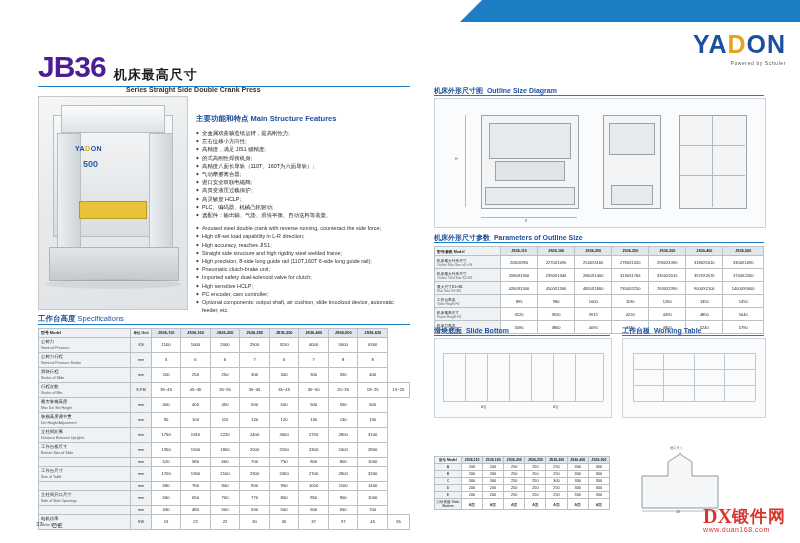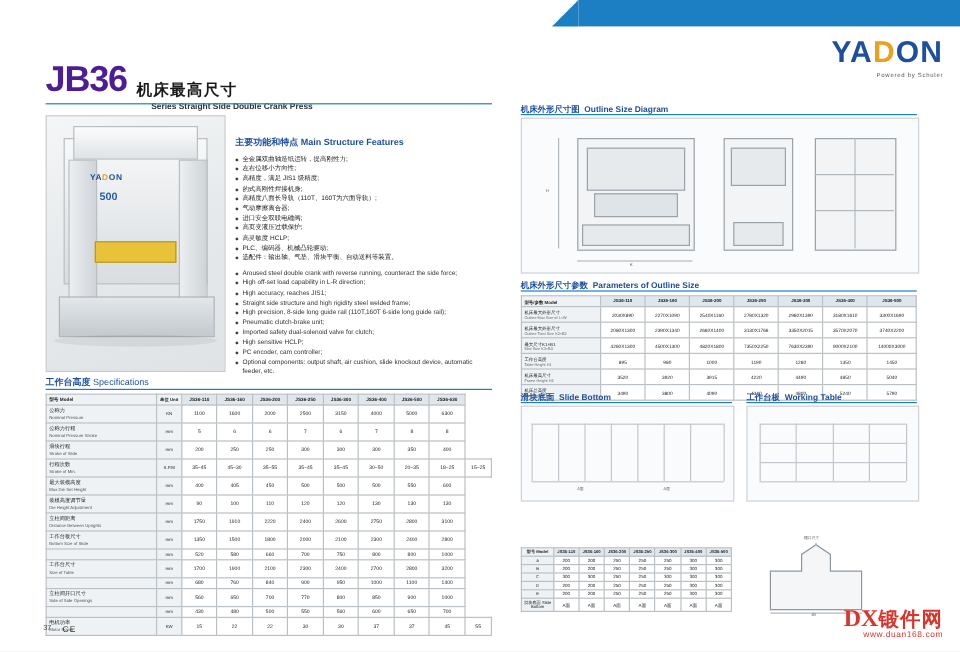--- a/index.html
+++ b/index.html
@@ -83,21 +83,21 @@
   table.slide{position:absolute;left:434px;top:456px;width:176px;border-collapse:collapse;font-size:3.8px;}
   table.slide td{border:.5px solid #b9c0c6;padding:1px 0;text-align:center;color:#222;}
   table.slide thead td{background:#dfe6ec;font-size:3.5px;font-weight:bold;}
   table.slide .lbl{width:26px;background:#eef2f5;font-size:3.5px;}
 
   .shape-box{position:absolute;left:622px;top:452px;width:142px;height:62px;}
 
   
   .pagenum{position:absolute;left:36px;bottom:16px;font-size:6px;color:#444;}
   .ce{position:absolute;left:52px;bottom:14px;font-size:7px;color:#333;letter-spacing:1px;}
-  .watermark{position:absolute;right:14px;bottom:10px;text-align:right;}
+  .watermark{position:absolute;right:14px;bottom:10px;text-align:left;}
   .wm-logo{display:inline-block;font-size:20px;font-weight:bold;color:#d9352c;font-family:"Liberation Serif",serif;vertical-align:middle;}
   .wm-cn{display:inline-block;font-size:17px;font-weight:bold;color:#d9352c;vertical-align:middle;letter-spacing:1px;}
   .wm-url{font-size:7px;color:#d9352c;letter-spacing:.5px;margin-top:-2px;}
 </style>
 </head>
 <body>
 
 <div id="page">
 
   <div class="topbar">

